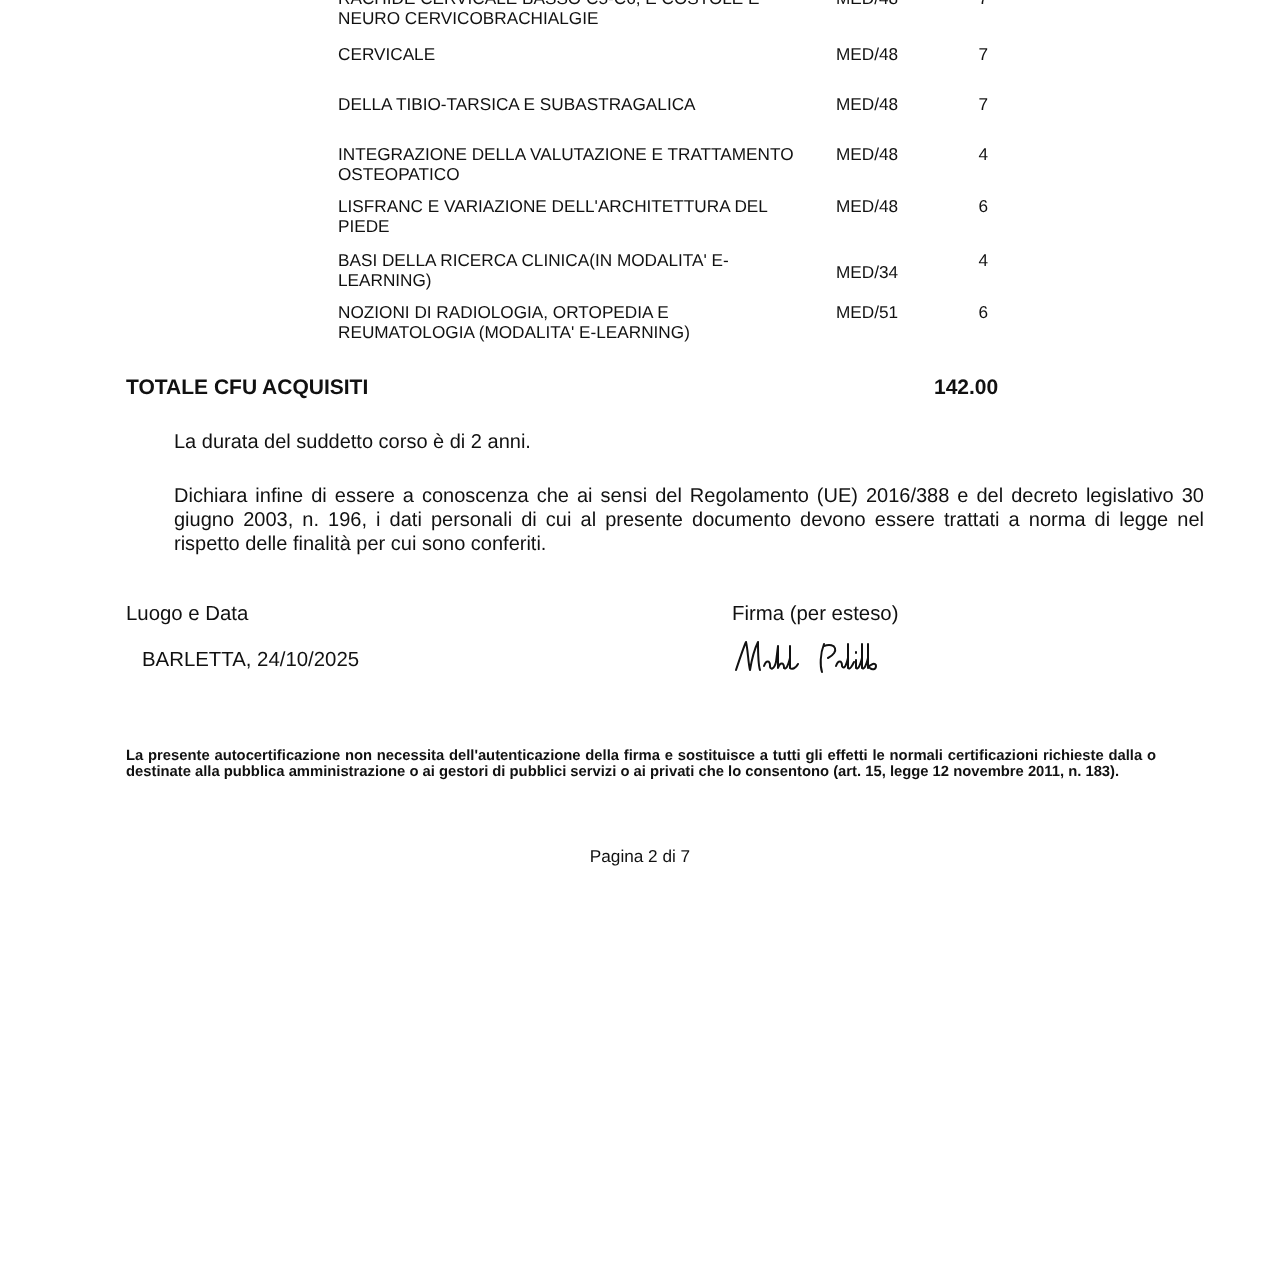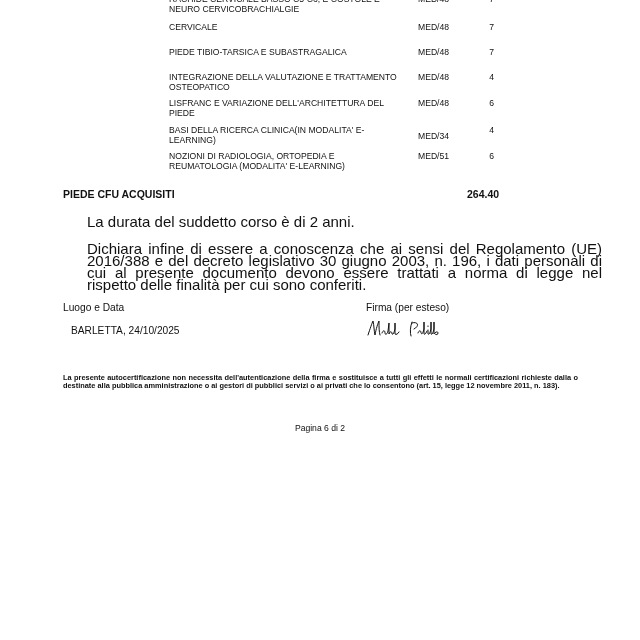--- a/index.html
+++ b/index.html
@@ -4,42 +4,42 @@
 <style>
   html, body { margin: 0; padding: 0; background: #ffffff; }
   body { width: 640px; height: 640px; position: relative; overflow: hidden;
          font-family: "Liberation Sans", sans-serif; color: #111; }
   .abs { position: absolute; }
   .cell { font-size: 8.6px; line-height: 10px; }
   .course { left: 169px; width: 235px; }
   .ssd { left: 418px; }
   .cfu { left: 470px; width: 30px; text-align: right; padding-right: 6px; box-sizing: border-box; }
   .total { top: 188px; font-size: 10.5px; font-weight: bold; }
-  .para { left: 63px; width: 515px; font-size: 15px; line-height: 12px; text-align: justify; padding-left: 24px; }
+  .para { left: 63px; width: 515px; font-size: 10px; line-height: 12px; text-align: justify; padding-left: 24px; }
   .label { font-size: 10.2px; }
   .disclaimer { left: 63px; width: 515px; top: 374px; font-size: 7.4px; line-height: 8.4px; text-align: justify; font-weight: bold; }
   .footer { top: 423px; left: 0; width: 640px; text-align: center; font-size: 8.6px; }
   .sig { left: 366px; top: 317px; }
 </style>
 </head>
 <body>
 
 <div>
   <div>
     <div class="abs cell course" style="top:-6px">RACHIDE CERVICALE BASSO C5-C6, E COSTOLE E NEURO CERVICOBRACHIALGIE</div>
     <div class="abs cell ssd" style="top:-6px">MED/48</div>
     <div class="abs cell cfu" style="top:-6px">7</div>
   </div>
   <div>
     <div class="abs cell course" style="top:22px">CERVICALE</div>
     <div class="abs cell ssd" style="top:22px">MED/48</div>
     <div class="abs cell cfu" style="top:22px">7</div>
   </div>
   <div>
-    <div class="abs cell course" style="top:47px">PIEDE TIBIO-TARSICA E SUBASTRAGALICA</div>
+    <div class="abs cell course" style="top:47px">DELLA TIBIO-TARSICA E SUBASTRAGALICA</div>
     <div class="abs cell ssd" style="top:47px">MED/48</div>
     <div class="abs cell cfu" style="top:47px">7</div>
   </div>
   <div>
     <div class="abs cell course" style="top:72px">INTEGRAZIONE DELLA VALUTAZIONE E TRATTAMENTO OSTEOPATICO</div>
     <div class="abs cell ssd" style="top:72px">MED/48</div>
     <div class="abs cell cfu" style="top:72px">4</div>
   </div>
   <div>
     <div class="abs cell course" style="top:98px">LISFRANC E VARIAZIONE DELL'ARCHITETTURA DEL PIEDE</div>
@@ -51,22 +51,22 @@
     <div class="abs cell ssd" style="top:131px">MED/34</div>
     <div class="abs cell cfu" style="top:125px">4</div>
   </div>
   <div>
     <div class="abs cell course" style="top:151px">NOZIONI DI RADIOLOGIA, ORTOPEDIA E REUMATOLOGIA (MODALITA' E-LEARNING)</div>
     <div class="abs cell ssd" style="top:151px">MED/51</div>
     <div class="abs cell cfu" style="top:151px">6</div>
   </div>
 </div>
 
-<div class="abs total" style="left:63px">PIEDE CFU ACQUISITI</div>
-<div class="abs total" style="left:467px">264.40</div>
+<div class="abs total" style="left:63px">TOTALE CFU ACQUISITI</div>
+<div class="abs total" style="left:467px">142.00</div>
 
 <div class="abs para" style="top:216px">La durata del suddetto corso è di  2 anni.</div>
 <div class="abs para" style="top:243px">Dichiara infine di essere a conoscenza che ai sensi del Regolamento (UE) 2016/388 e del decreto legislativo 30 giugno 2003, n. 196, i dati personali di cui al presente documento devono essere trattati a norma di legge nel rispetto delle finalità per cui sono conferiti.</div>
 
 <div class="abs label" style="left:63px; top:302px">Luogo e Data</div>
 <div class="abs label" style="left:71px; top:325px">BARLETTA, 24/10/2025</div>
 
 <div class="abs label" style="left:366px; top:302px">Firma (per esteso)</div>
 <div class="abs sig">
   <svg width="100" height="24" viewBox="0 0 100 24">
@@ -74,13 +74,13 @@
       <path d="M2 18 C4 12 6 6 7 4 C8 8 8 14 9 18 C10 12 12 6 13 4 C13 10 13 15 14 18"></path>
       <path d="M16 16 C17 13 19 13 19 16 C19 18 21 18 22 14 L23 6 L23 17 C24 14 26 14 26 17 C27 18 28 16 29 12 L29 6 L29 17 C30 18 32 17 33 15"></path>
       <path d="M46 5 C44 10 44 16 45 19 M46 6 C52 4 54 9 48 12"></path>
       <path d="M52 16 C53 13 55 13 55 16 C56 18 57 16 58 12 L58 5 L58 17 C59 18 60 16 61 14 M62 9 L62 9.5 M62 13 L62 17 C63 18 64 16 65 12 L65 5 L65 17 C66 18 67 16 68 12 L68 5 L68 17 C69 15 72 14 72 16 C72 18 70 18 69 17"></path>
     </g>
   </svg>
 </div>
 
 <div class="abs disclaimer">La presente autocertificazione non necessita dell'autenticazione della firma e sostituisce a tutti gli effetti le normali certificazioni richieste dalla o destinate alla pubblica amministrazione o ai gestori di pubblici servizi o ai privati che lo consentono (art. 15, legge 12 novembre 2011, n. 183).</div>
 
-<div class="abs footer">Pagina 6 di 2</div>
+<div class="abs footer">Pagina 2 di 7</div>
 
 </body></html>

